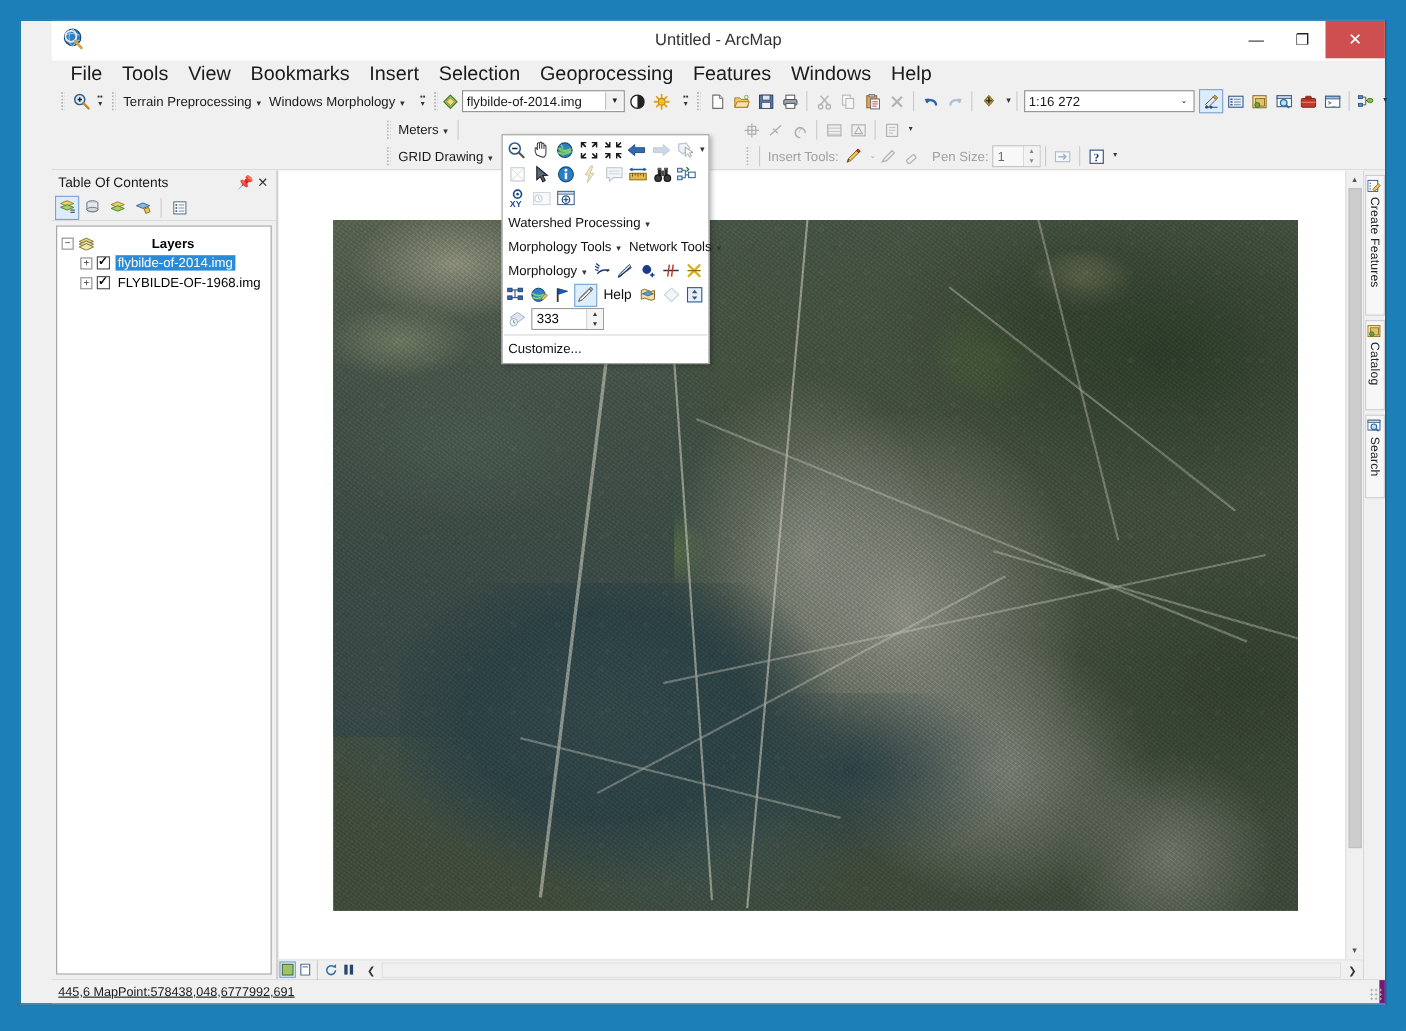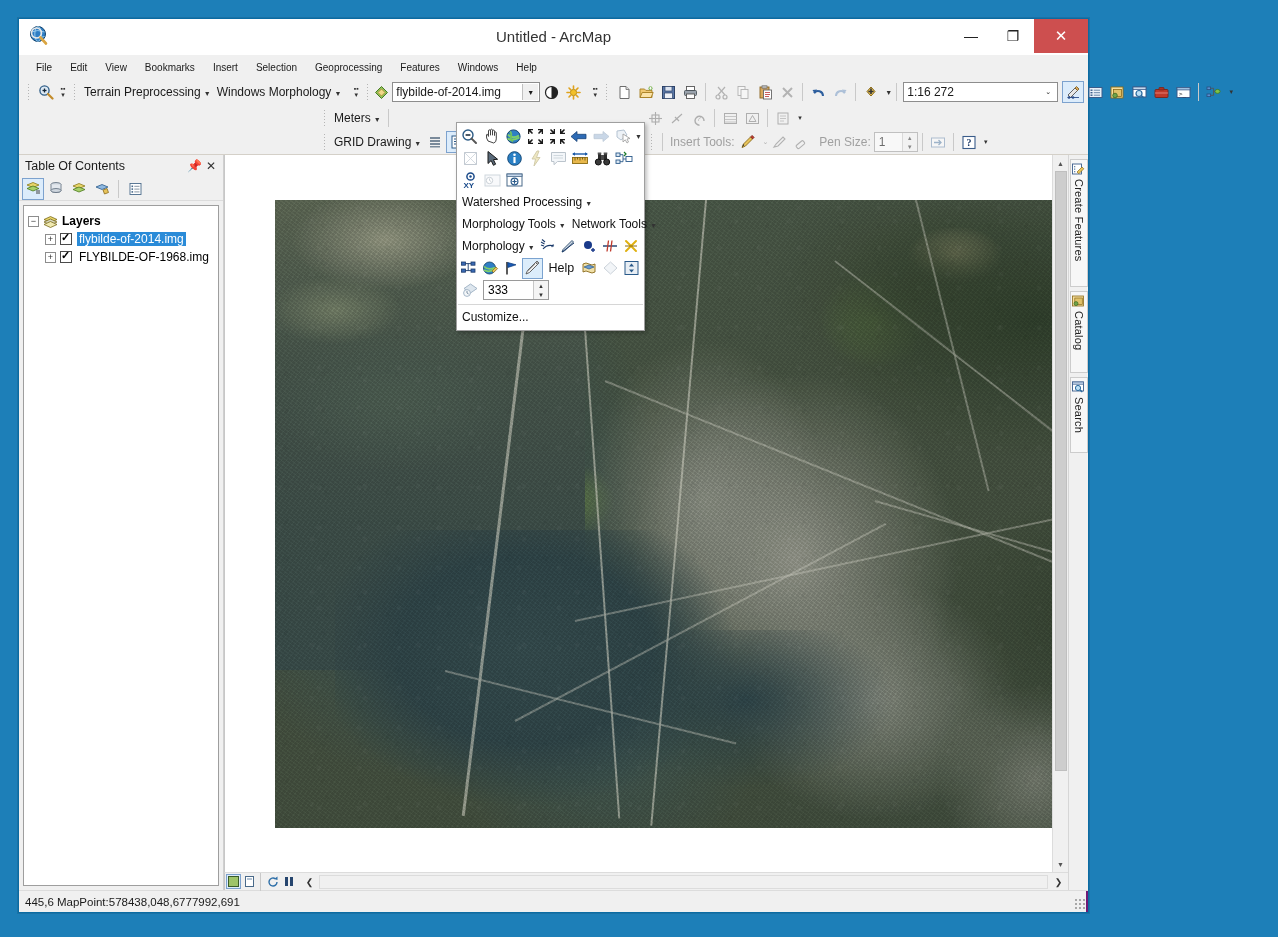--- a/index.html
+++ b/index.html
@@ -15,25 +15,25 @@
   #desktop {
     position: absolute; left: 0; top: 0;
     width: 1278px; height: 937px;
     background: #1d7fb8;
   }
 
   
   #app-window {
     position: absolute;
     left: 18px; top: 18px;
-    width: 1071px; height: 895px;
+    width: 1242px; height: 895px;
     background: #f0f0f0;
     border: 1px solid #0a6ba3;
     box-shadow: 0 0 0 1px rgba(0,0,0,0.1);
-    display: flex; flex-direction: column;
+    display: flex; flex-direction: column; padding-left: 28px;
   }
 
   
   #titlebar {
     height: 36px; min-height: 36px;
     background: #ffffff;
     position: relative;
     display: flex; align-items: center;
     border-bottom: 0;
   }
@@ -54,21 +54,21 @@
     background: transparent;
   }
   .win-btn.close { width: 54px; background: #cd4f4f; color: #fff; font-size: 15px; }
 
   
   #menubar {
     height: 24px; min-height: 24px;
     background: #f0f0f0;
     display: flex; align-items: center;
     padding-left: 8px;
-    font-size: 10px; color: #1a1a1a;
+    font-size: 18px; color: #1a1a1a;
   }
   .menu-item { padding: 3px 9px; cursor: default; }
 
   
   #toolbars {
     background: #f0f0f0;
     position: relative;
     height: 76px; min-height: 76px;
     border-bottom: 1px solid #d4d0c8;
   }
@@ -151,21 +151,21 @@
   .chk {
     width: 12px; height: 12px; border: 1px solid #4a4a4a; background: #fff;
     margin-right: 5px; position: relative; flex: none;
   }
   .chk::after {
     content: "✓"; position: absolute; left: 0px; top: -3px;
     font-size: 11px; color: #000; font-weight: bold;
   }
   .layer-label { padding: 0 2px; }
   .layer-label.sel { background: #2a8bd8; color: #fff; }
-  .bold { font-weight: bold; }
+  .bold { font-weight: bold; margin-left: 48px; }
 
   
   #mapwrap { flex: 1; display: flex; flex-direction: column; min-width: 0; background: #f0f0f0; }
   #mapview {
     flex: 1; position: relative; background: #ffffff;
     border-left: 1px solid #c7c7c7;
     overflow: hidden; min-height: 0;
   }
   #map-canvas {
     position: absolute;
@@ -270,22 +270,22 @@
     writing-mode: vertical-rl; font-size: 11px; color: #222;
     margin-top: 3px; letter-spacing: .2px; white-space: nowrap;
   }
 
   
   #statusbar {
     height: 22px; min-height: 22px; background: #f0f0f0;
     display: flex; align-items: center; font-size: 11.5px; color: #1a1a1a;
     border-top: 1px solid #dcdcdc;
   }
-  #status-left { padding-left: 6px; border-right: 2px solid #701a75; height: 100%;
-                 display: flex; align-items: center; flex: 1; }
+  #status-left { padding-left: 6px; border-right: 5px solid #701a75; height: 100%;
+                 display: flex; align-items: center; flex: 1; text-decoration: underline; }
   #status-right { padding: 0 24px 0 10px; height: 100%; display: flex; align-items: center;
                   justify-content: flex-end; width: 360px; }
   #resize-grip {
     position: absolute; right: 2px; bottom: 2px; width: 12px; height: 12px;
     background-image: radial-gradient(#a8a8a8 1px, transparent 1px);
     background-size: 4px 4px;
   }
 
   
   #overflow-panel {
@@ -328,21 +328,21 @@
       <div id="title-text">Untitled - ArcMap</div>
       <div class="win-btns">
         <div class="win-btn">—</div>
         <div class="win-btn">❐</div>
         <div class="win-btn close">✕</div>
       </div>
     </div>
 
     <div id="menubar">
       <div class="menu-item">File</div>
-      <div class="menu-item">Edit</div>
+      <div class="menu-item">Tools</div>
       <div class="menu-item">View</div>
       <div class="menu-item">Bookmarks</div>
       <div class="menu-item">Insert</div>
       <div class="menu-item">Selection</div>
       <div class="menu-item">Geoprocessing</div>
       <div class="menu-item">Features</div>
       <div class="menu-item">Windows</div>
       <div class="menu-item">Help</div>
     </div>
 

